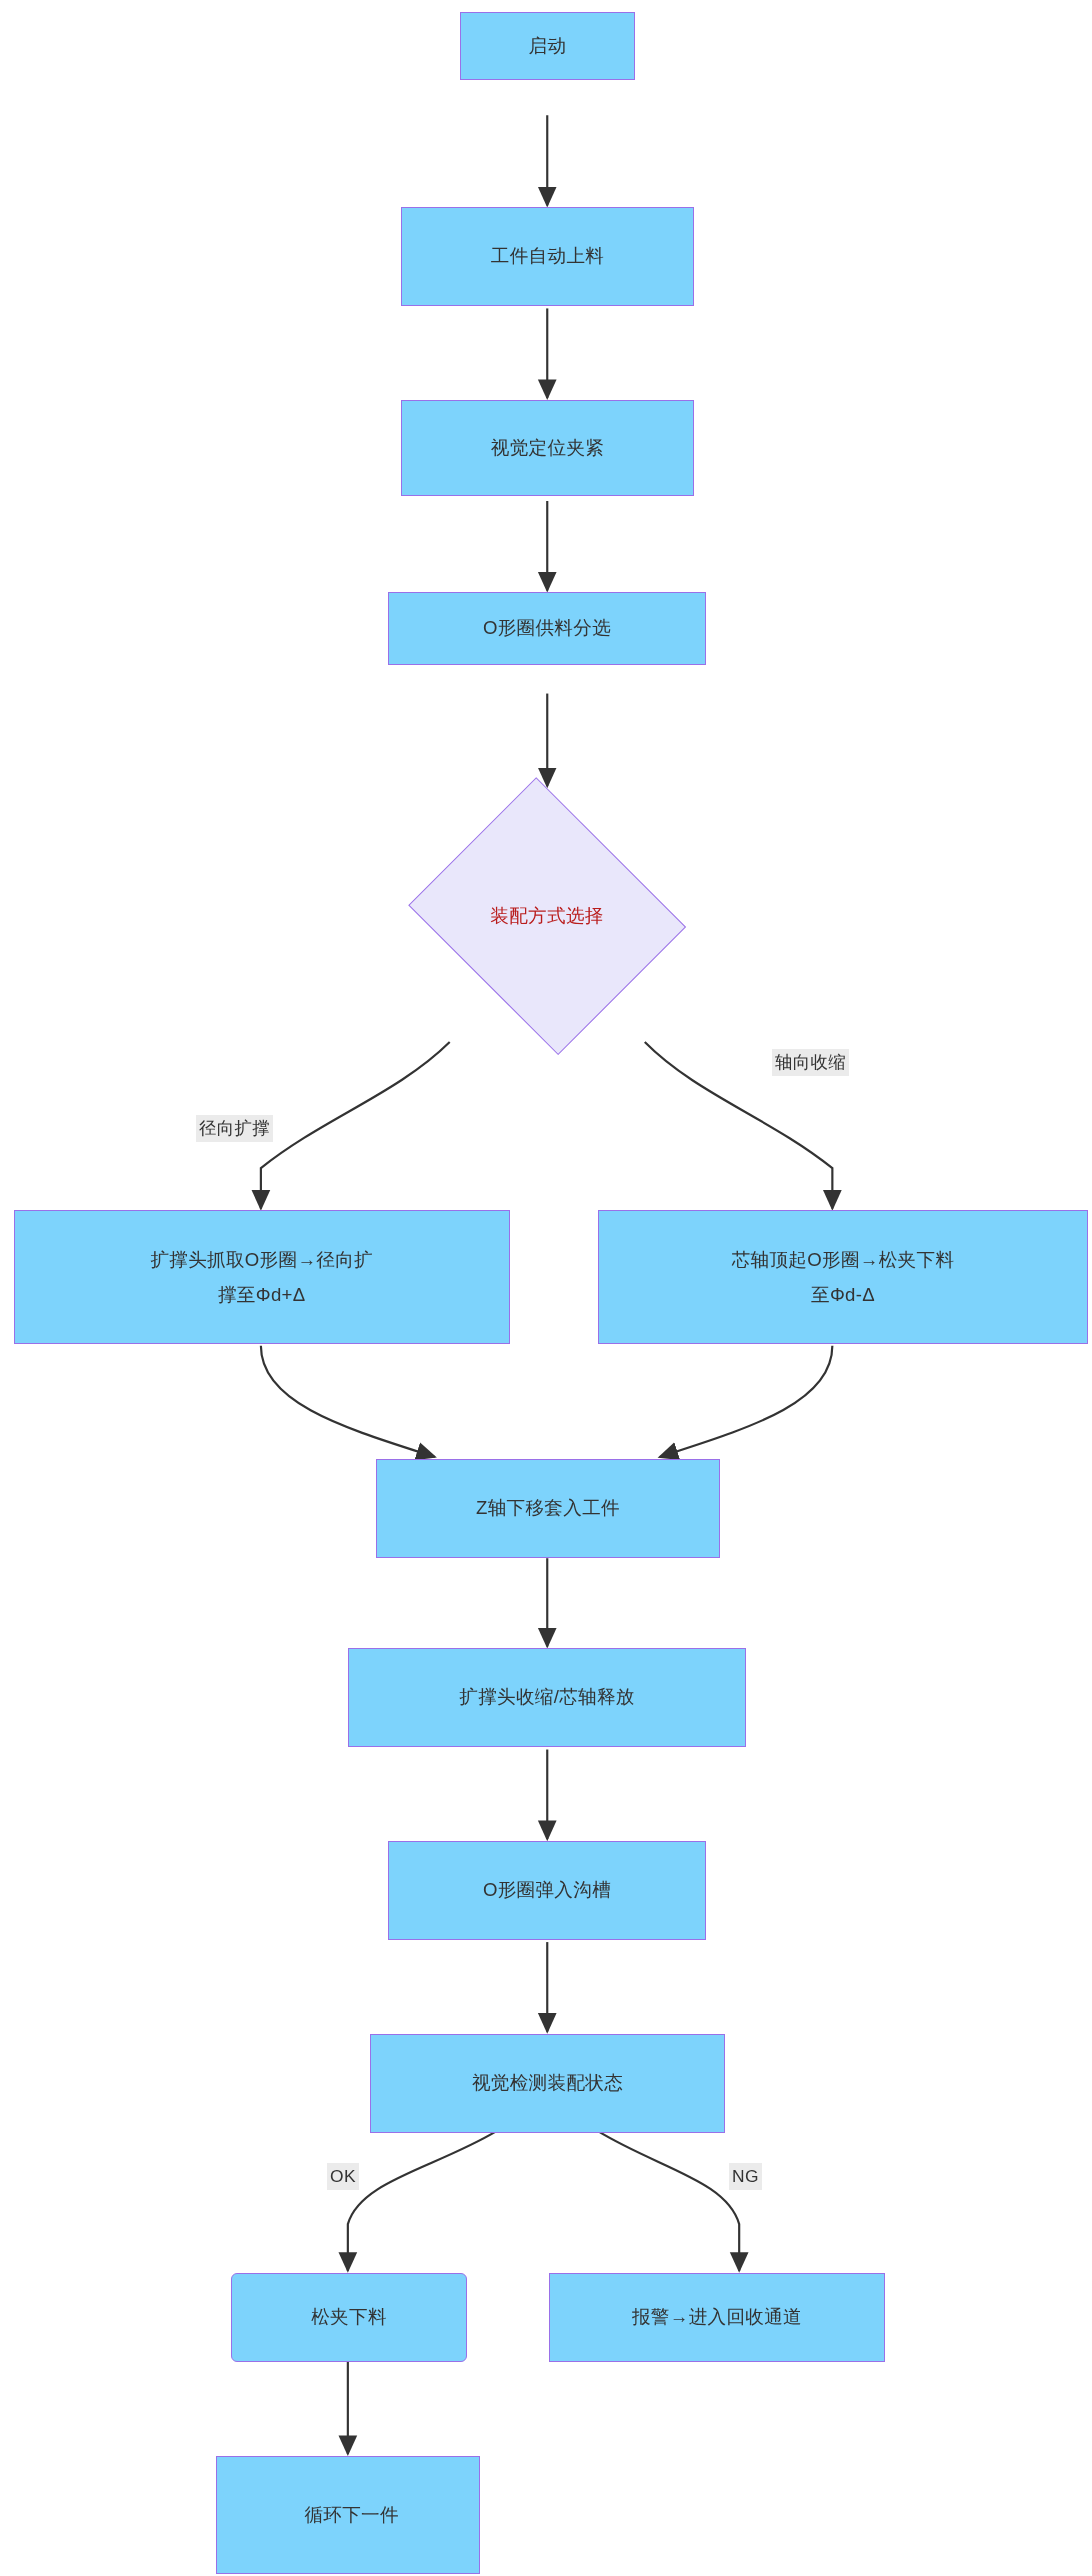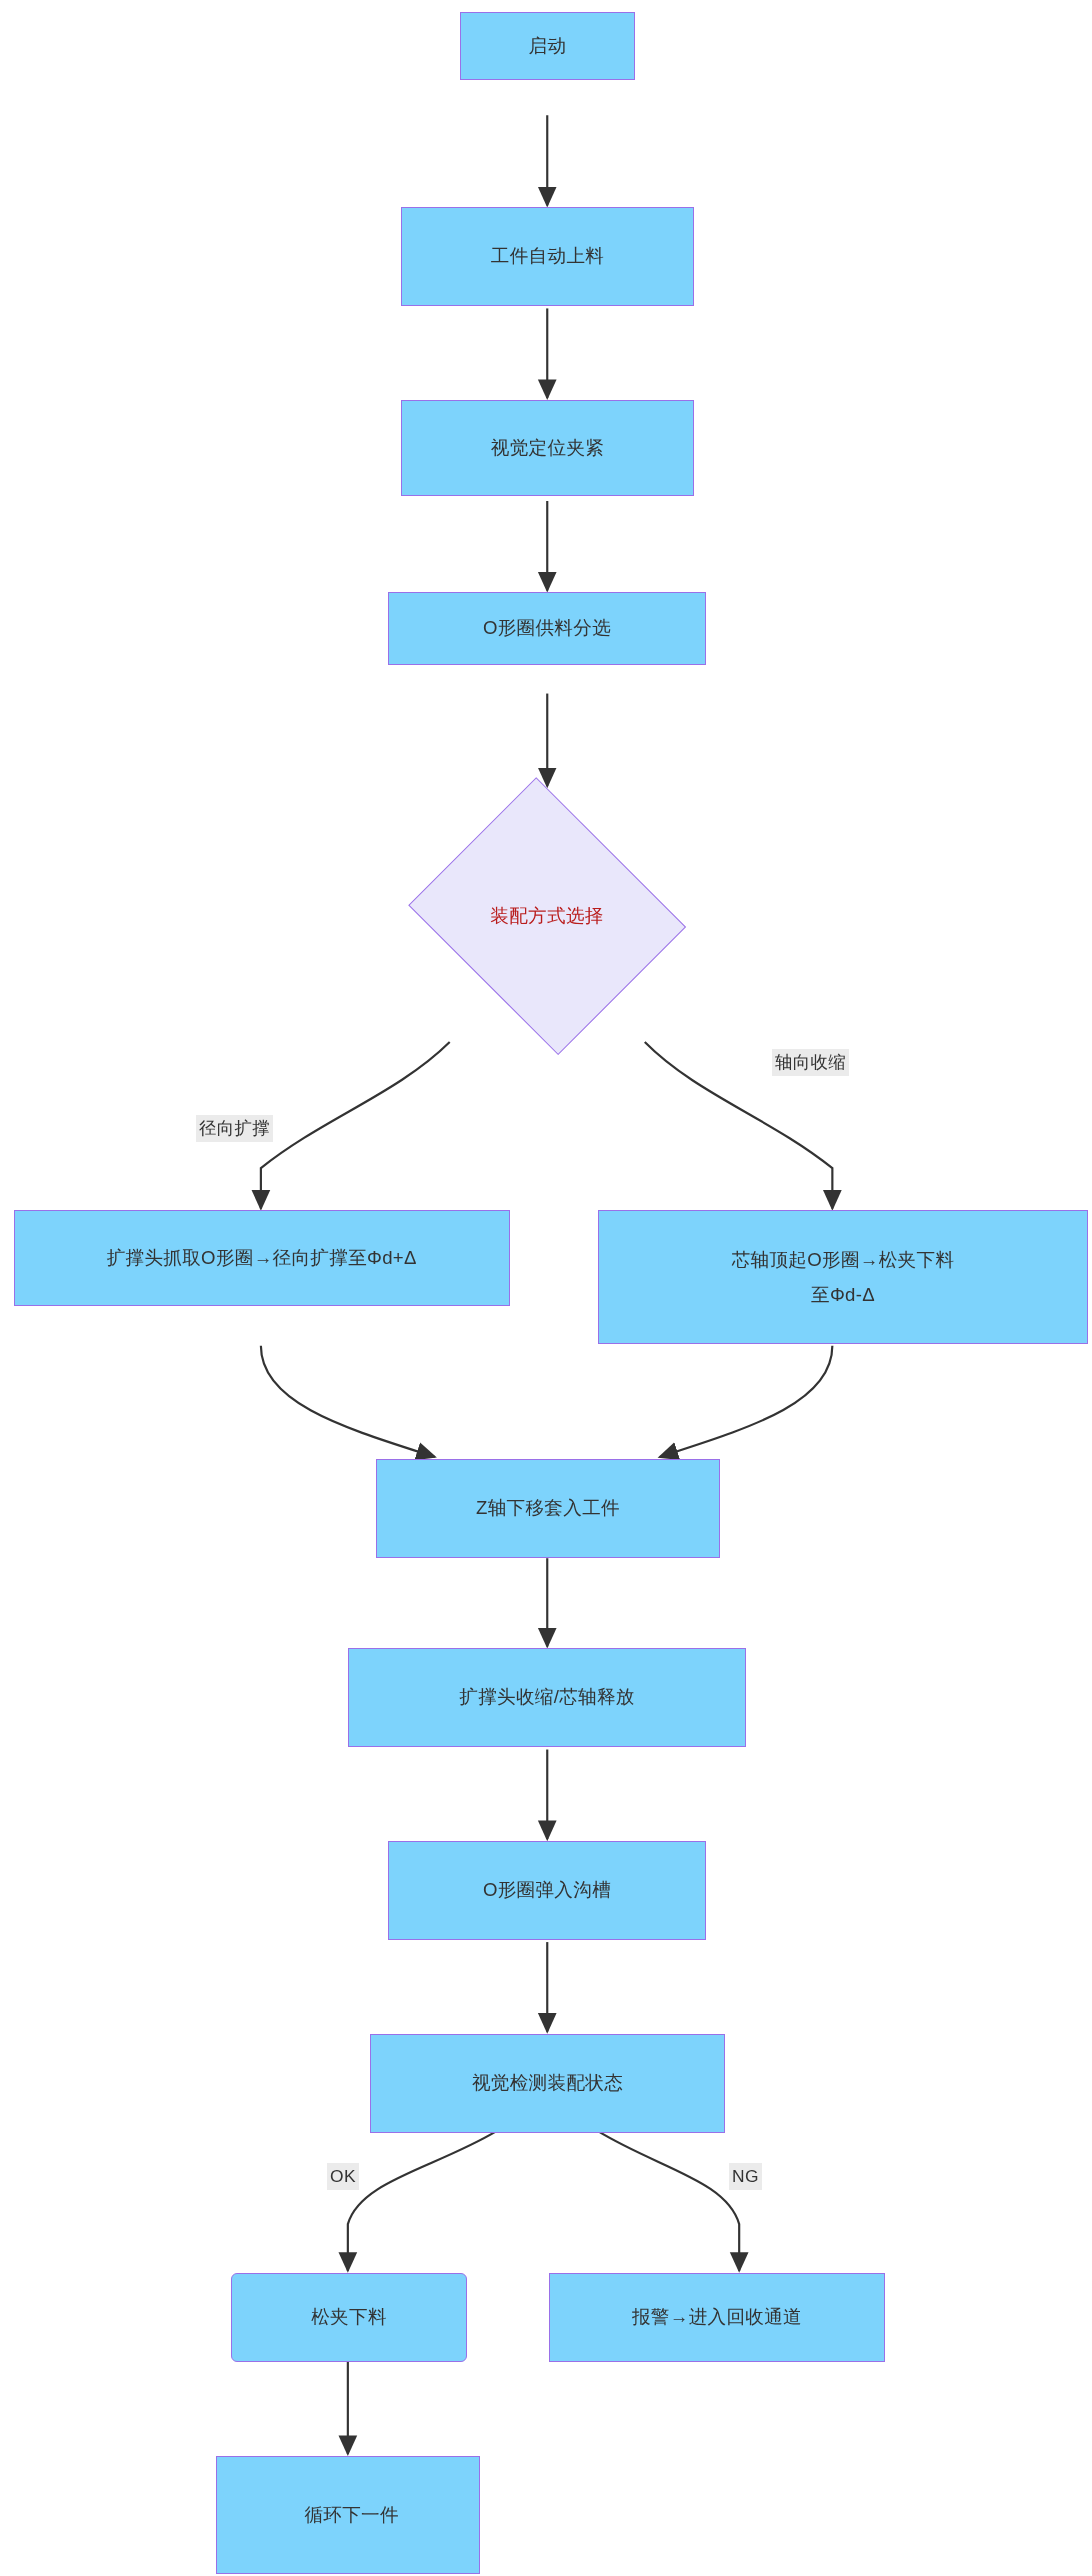--- a/index.html
+++ b/index.html
@@ -147,21 +147,21 @@
   </div>
 
   <div class="edge-label" style="left:196px; top:1115px;">
     <span>径向扩撑</span>
   </div>
 
   <div class="edge-label" style="left:772px; top:1049px;">
     <span>轴向收缩</span>
   </div>
 
-  <div class="node two-line" style="left:13.7px; top:1210px; width:496px; height:96px; flex-direction:row;">
+  <div class="node two-line" style="left:13.7px; top:1210px; width:496px; height:134px; flex-direction:column;">
     <span>扩撑头抓取O形圈→径向扩</span>
     <span>撑至Φd+Δ</span>
   </div>
 
   <div class="node two-line" style="left:598px; top:1210px; width:490px; height:134px; flex-direction:column;">
     <span>芯轴顶起O形圈→松夹下料</span>
     <span>至Φd-Δ</span>
   </div>
 
   <div class="node" style="left:376px; top:1459px; width:344px; height:99px;">

